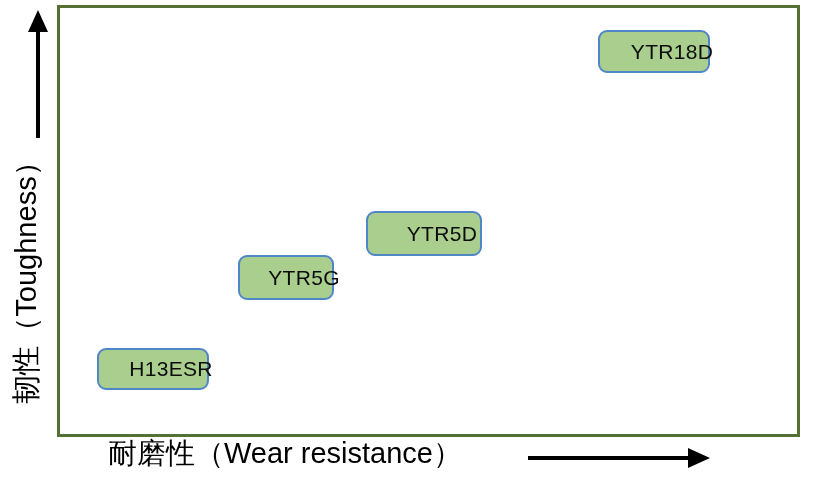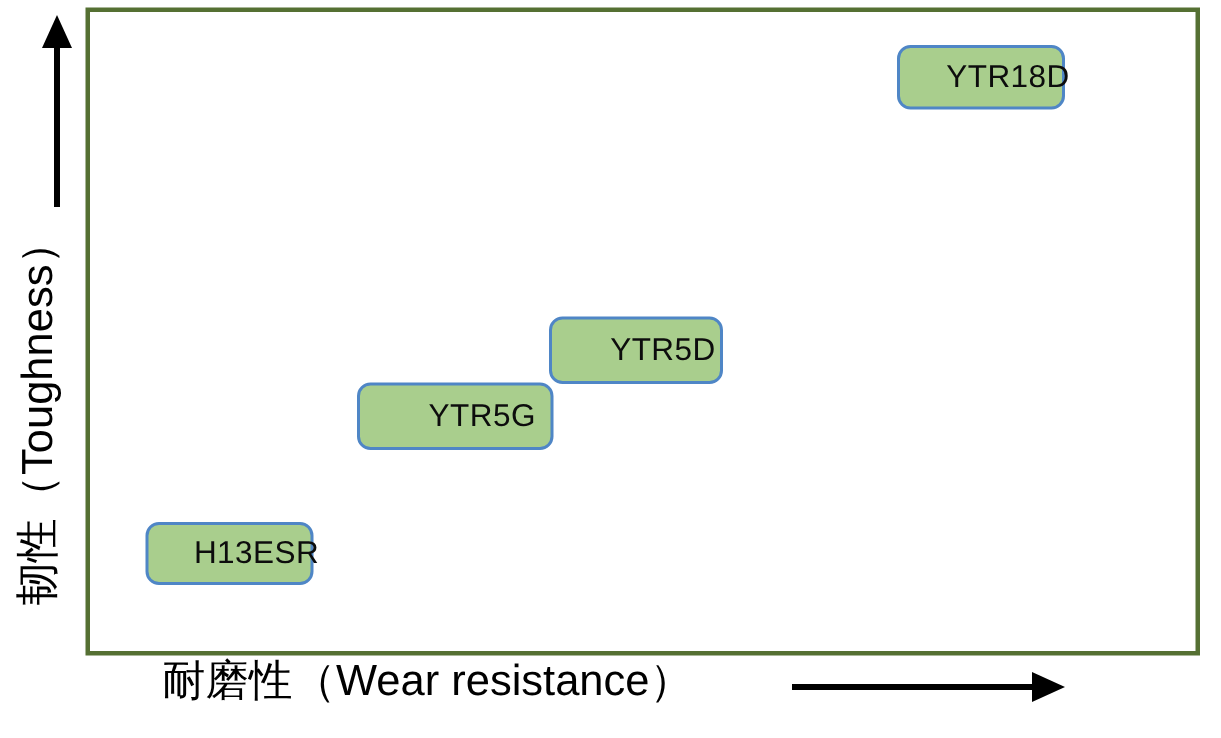--- a/index.html
+++ b/index.html
@@ -129,21 +129,21 @@
 
   <div class="data-box" style="left:598px; top:30px; width:112px; height:43px;">
     <span>YTR18D</span>
   </div>
 
 
   <div class="data-box" style="left:366px; top:180px; width:116px; height:45px;margin-top:31px;">
     <span>YTR5D</span>
   </div>
 
-  <div class="data-box" style="left:238px; top:255px; width:131px; height:45px;">
+  <div class="data-box" style="left:238px; top:255px; width:96px; height:45px;">
     <span>YTR5G</span>
   </div>
 
   <div class="data-box" style="left:97px; top:348px; width:112px; height:42px;">
     <span>H13ESR</span>
   </div>
 
 </div>
 
 </body></html>

